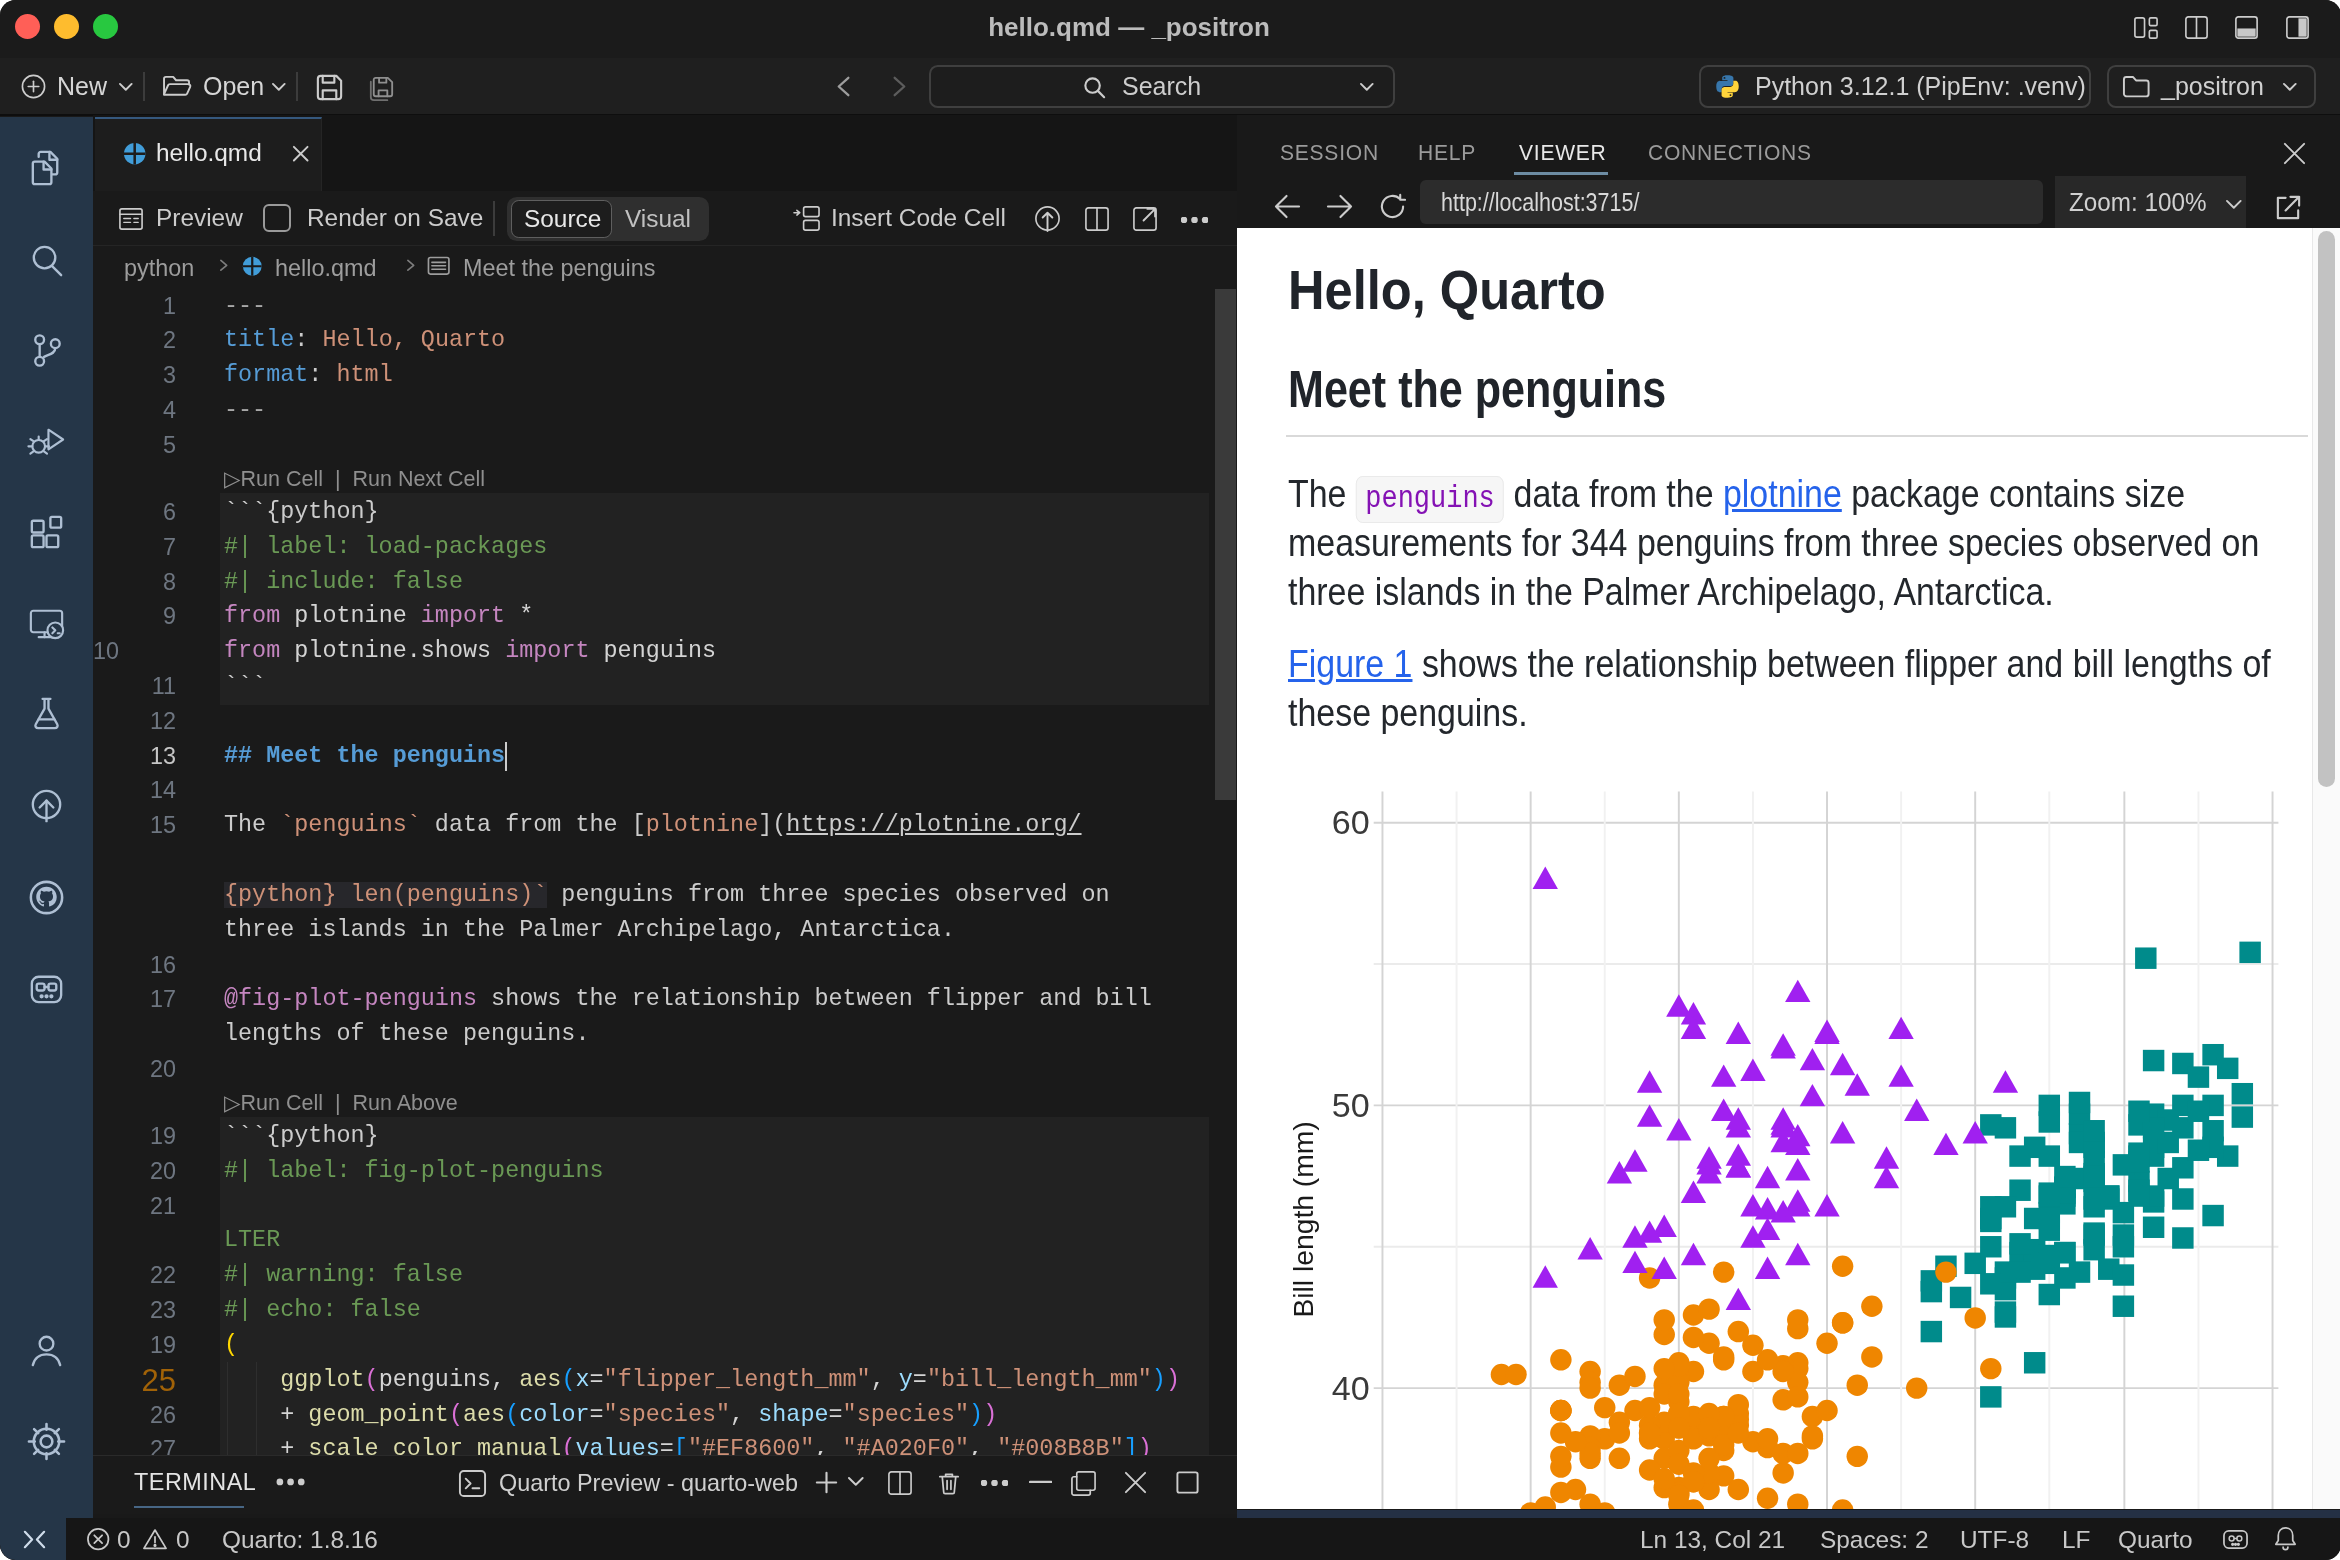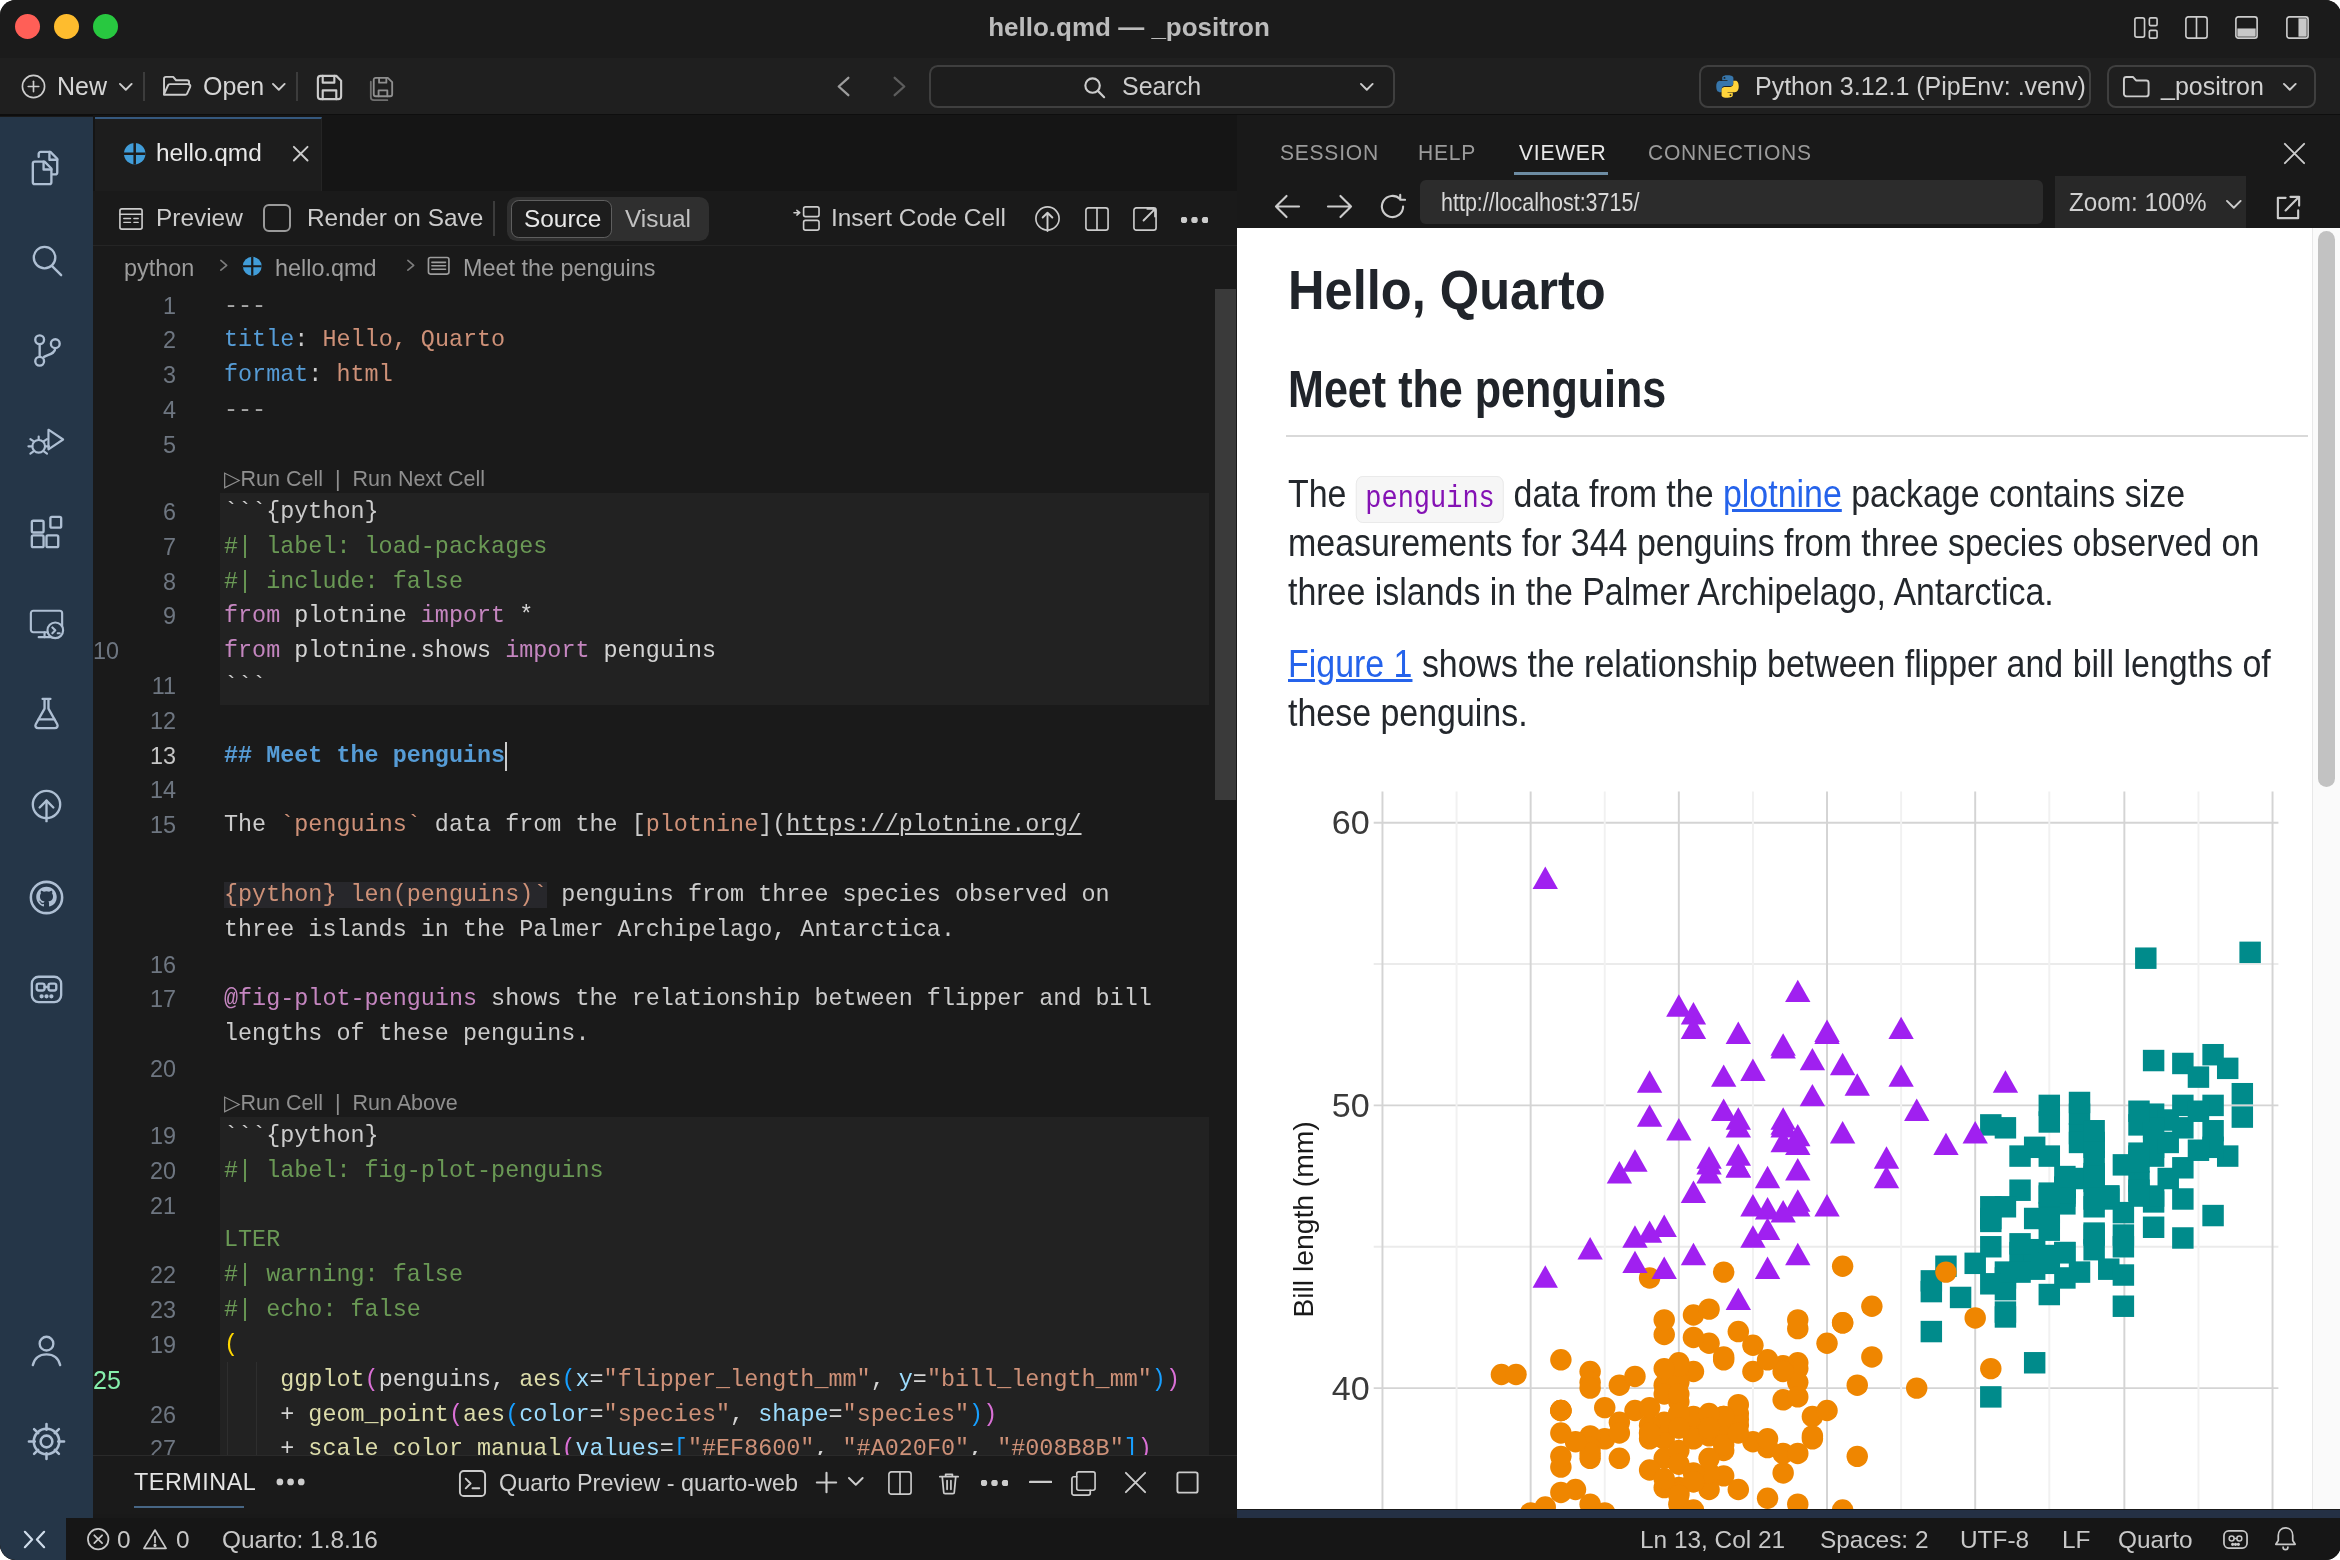--- a/index.html
+++ b/index.html
@@ -263,21 +263,21 @@
         <div style="position:absolute;left:93px;top:1154px;width:83px;height:35px;line-height:35px;text-align:right;color:#6e7681;font-size:23.4px">20</div>
         <div class="cd" style="top:1154px"><span style="color:#6A9955">#| label: fig-plot-penguins</span></div>
         <div style="position:absolute;left:93px;top:1189px;width:83px;height:35px;line-height:35px;text-align:right;color:#6e7681;font-size:23.4px">21</div>
         <div class="cd" style="top:1223px"><span style="color:#6A9955">LTER</span></div>
         <div style="position:absolute;left:93px;top:1258px;width:83px;height:35px;line-height:35px;text-align:right;color:#6e7681;font-size:23.4px">22</div>
         <div class="cd" style="top:1258px"><span style="color:#6A9955">#| warning: false</span></div>
         <div style="position:absolute;left:93px;top:1293px;width:83px;height:35px;line-height:35px;text-align:right;color:#6e7681;font-size:23.4px">23</div>
         <div class="cd" style="top:1293px"><span style="color:#6A9955">#| echo: false</span></div>
         <div style="position:absolute;left:93px;top:1328px;width:83px;height:35px;line-height:35px;text-align:right;color:#6e7681;font-size:23.4px">19</div>
         <div class="cd" style="top:1328px"><span style="color:#FFD700">(</span></div>
-        <div style="position:absolute;left:93px;top:1363px;width:83px;height:35px;line-height:35px;text-align:left;color:#86efac;font-size:25px">25</div>
+        <div style="position:absolute;left:93px;top:1363px;width:83px;height:35px;line-height:35px;text-align:right;color:#a16207;font-size:31px">25</div>
         <div class="cd" style="top:1363px"><span style="color:#d4d4d4">    </span><span style="color:#DCDCAA">ggplot</span><span style="color:#DA70D6">(</span><span style="color:#d4d4d4">penguins, </span><span style="color:#DCDCAA">aes</span><span style="color:#179FFF">(</span><span style="color:#9CDCFE">x</span><span style="color:#d4d4d4">=</span><span style="color:#CE9178">"flipper_length_mm"</span><span style="color:#d4d4d4">, </span><span style="color:#9CDCFE">y</span><span style="color:#d4d4d4">=</span><span style="color:#CE9178">"bill_length_mm"</span><span style="color:#179FFF">)</span><span style="color:#DA70D6">)</span></div>
         <div style="position:absolute;left:93px;top:1398px;width:83px;height:35px;line-height:35px;text-align:right;color:#6e7681;font-size:23.4px">26</div>
         <div class="cd" style="top:1398px"><span style="color:#d4d4d4">    + </span><span style="color:#DCDCAA">geom_point</span><span style="color:#DA70D6">(</span><span style="color:#DCDCAA">aes</span><span style="color:#179FFF">(</span><span style="color:#9CDCFE">color</span><span style="color:#d4d4d4">=</span><span style="color:#CE9178">"species"</span><span style="color:#d4d4d4">, </span><span style="color:#9CDCFE">shape</span><span style="color:#d4d4d4">=</span><span style="color:#CE9178">"species"</span><span style="color:#179FFF">)</span><span style="color:#DA70D6">)</span></div>
         <div style="position:absolute;left:93px;top:1432px;width:83px;height:35px;line-height:35px;text-align:right;color:#6e7681;font-size:23.4px">27</div>
         <div class="cd" style="top:1432px"><span style="color:#d4d4d4">    + </span><span style="color:#DCDCAA">scale_color_manual</span><span style="color:#DA70D6">(</span><span style="color:#9CDCFE">values</span><span style="color:#d4d4d4">=</span><span style="color:#179FFF">[</span><span style="color:#CE9178">"#EF8600"</span><span style="color:#d4d4d4">, </span><span style="color:#CE9178">"#A020F0"</span><span style="color:#d4d4d4">, </span><span style="color:#CE9178">"#008B8B"</span><span style="color:#179FFF">]</span><span style="color:#DA70D6">)</span></div>
       </div>
     </div>
     <div class="a" style="left:505px;top:742px;width:2px;height:29px;background:#cccccc"></div>
     <div class="a" style="left:1215px;top:289px;width:20.5px;height:511px;background:#3a3a3a"></div>
     <div class="a" style="left:93px;top:1455px;width:1144px;height:59px;background:#1a1a1a;border-top:1px solid #2a2a2a"></div>

